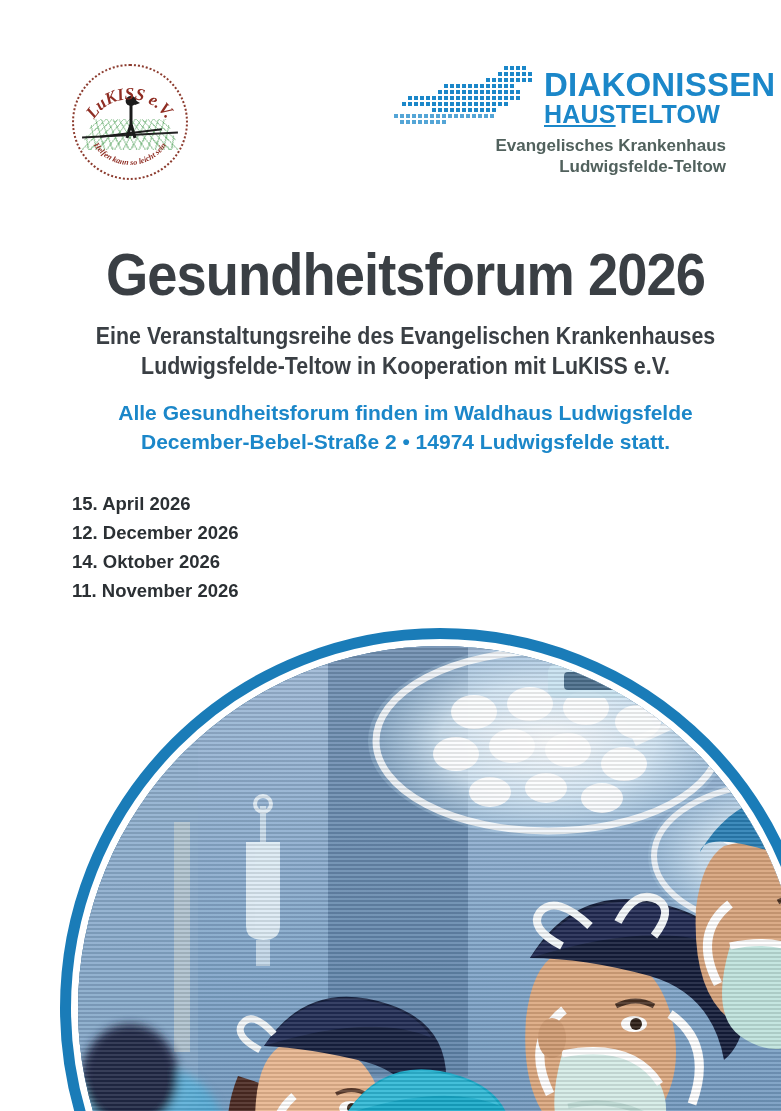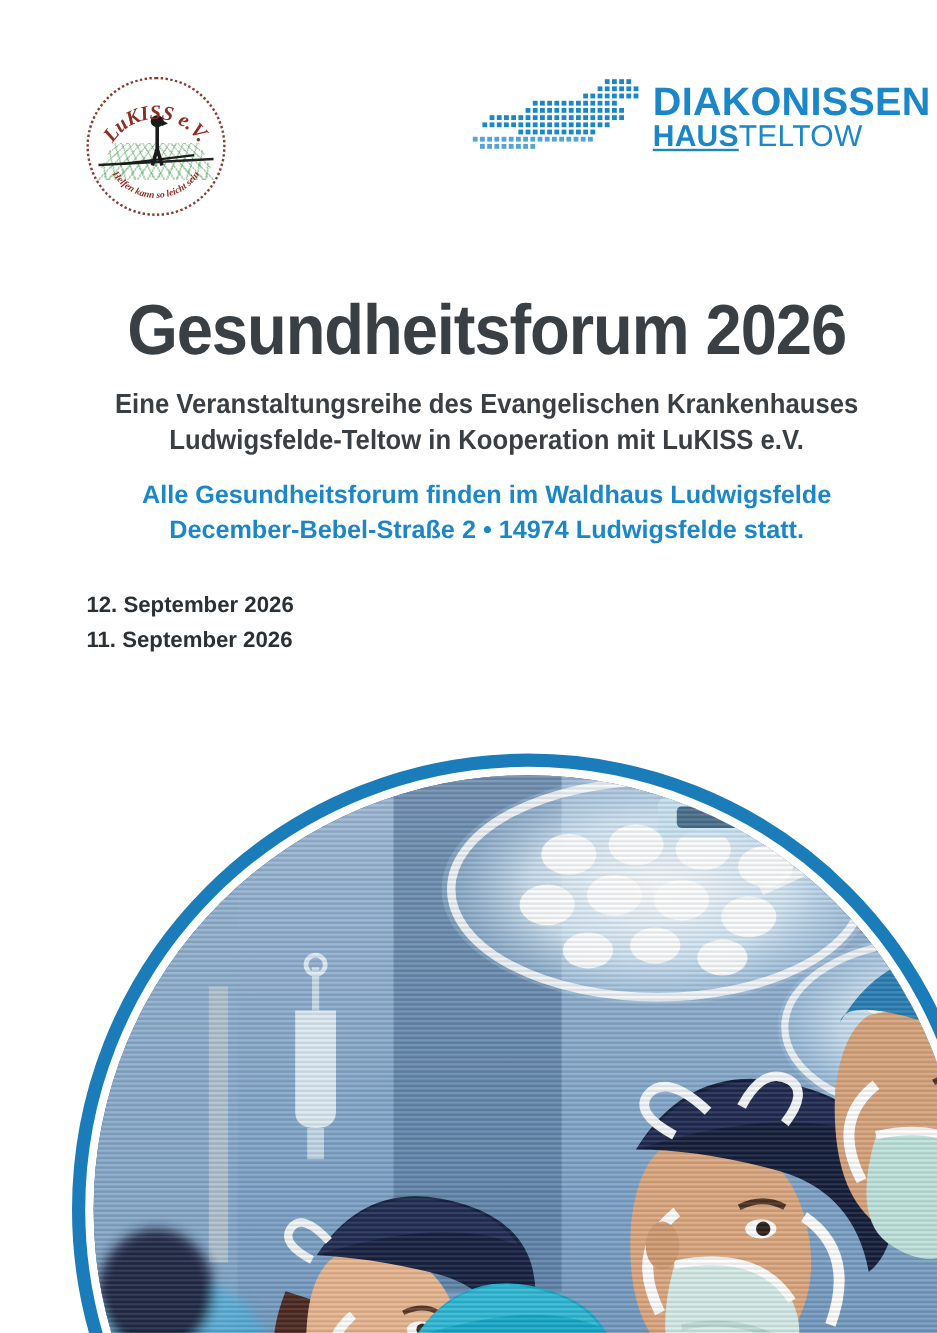--- a/index.html
+++ b/index.html
@@ -124,21 +124,21 @@
     color: #1b87c9;
     letter-spacing: .2px;
   }
   .dk-line2 {
     font-size: 25px;
     color: #1b87c9;
     letter-spacing: .2px;
     white-space: nowrap;
   }
   .dk-line2 b { font-weight: bold; text-decoration: underline; }
-  .dk-line2 span.light { font-weight: normal; }
+  .dk-line2 span.light { font-weight: bold; }
   .dk-sub {
     position: absolute;
     right: 0;
     top: 74px;
     text-align: right;
     font-size: 17px;
     font-weight: bold;
     color: #51615d;
     line-height: 1.22;
     white-space: nowrap;
@@ -402,40 +402,46 @@
               <rect x="50" y="56" width="4" height="4"></rect>
           </g>
         </g>
       </svg>
 
       <div class="dk-words">
         <div class="dk-line1">DIAKONISSEN</div>
         <div class="dk-line2"><b>HAUS</b><span class="light">TELTOW</span></div>
       </div>
 
+      <div class="dk-sub">
+        <div>Evangelisches Krankenhaus</div>
+        <div>Ludwigsfelde-Teltow</div>
+      </div>
     </div>
   </div>
 
   <div class="title-block">
     <div class="main-title">Gesundheitsforum 2026</div>
 
     <div class="subtitle">
       <span>Eine Veranstaltungsreihe des Evangelischen Krankenhauses</span>
       <span class="l2">Ludwigsfelde-Teltow in Kooperation mit LuKISS e.V.</span>
     </div>
 
     <div class="venue">
       <span>Alle Gesundheitsforum finden im Waldhaus Ludwigsfelde</span>
       <span class="l2">December-Bebel-Straße 2 • 14974 Ludwigsfelde statt.</span>
     </div>
   </div>
 
   <div class="dates">
-    <div class="date-item">12. September 2026</div>
-    <div class="date-item">11. September 2026</div>
+    <div class="date-item">15. April 2026</div>
+    <div class="date-item">12. December 2026</div>
+    <div class="date-item">14. Oktober 2026</div>
+    <div class="date-item">11. November 2026</div>
   </div>
 
   <div class="photo-area">
     <div class="ring"></div>
 
     <div class="photo-circle">
       <svg width="724" height="724" viewBox="0 0 724 724" preserveAspectRatio="xMidYMid slice">
         <defs>
           <linearGradient id="bgWall" x1="0" y1="0" x2="0" y2="1">
             <stop offset="0%" stop-color="#9fb9d6"></stop>

